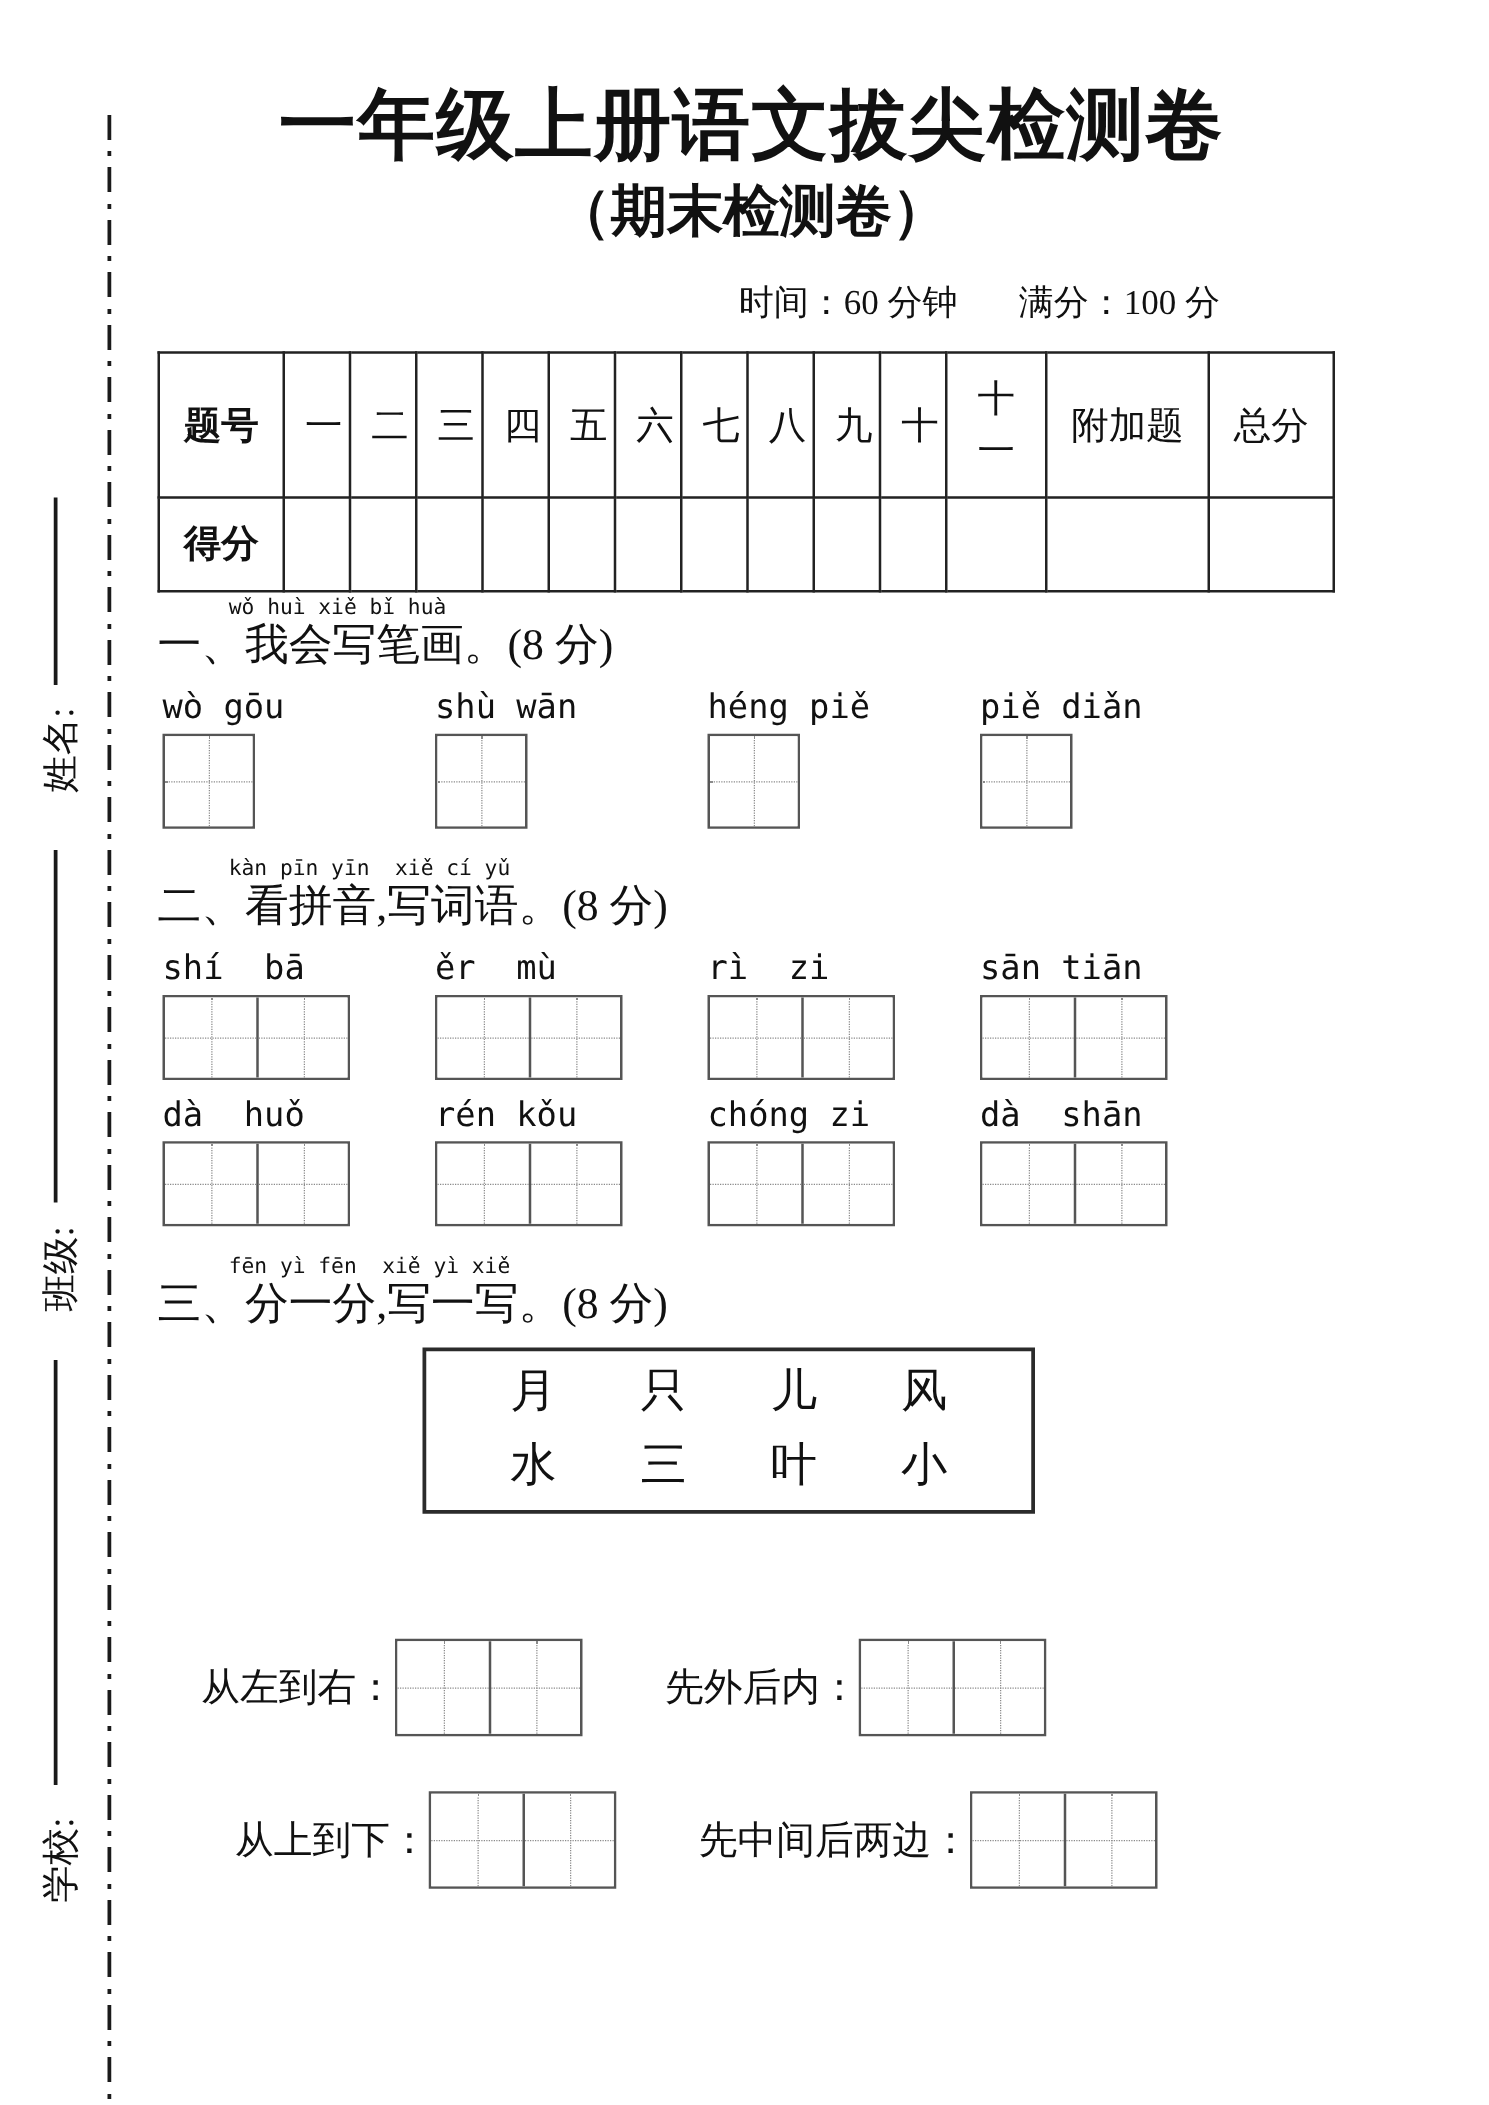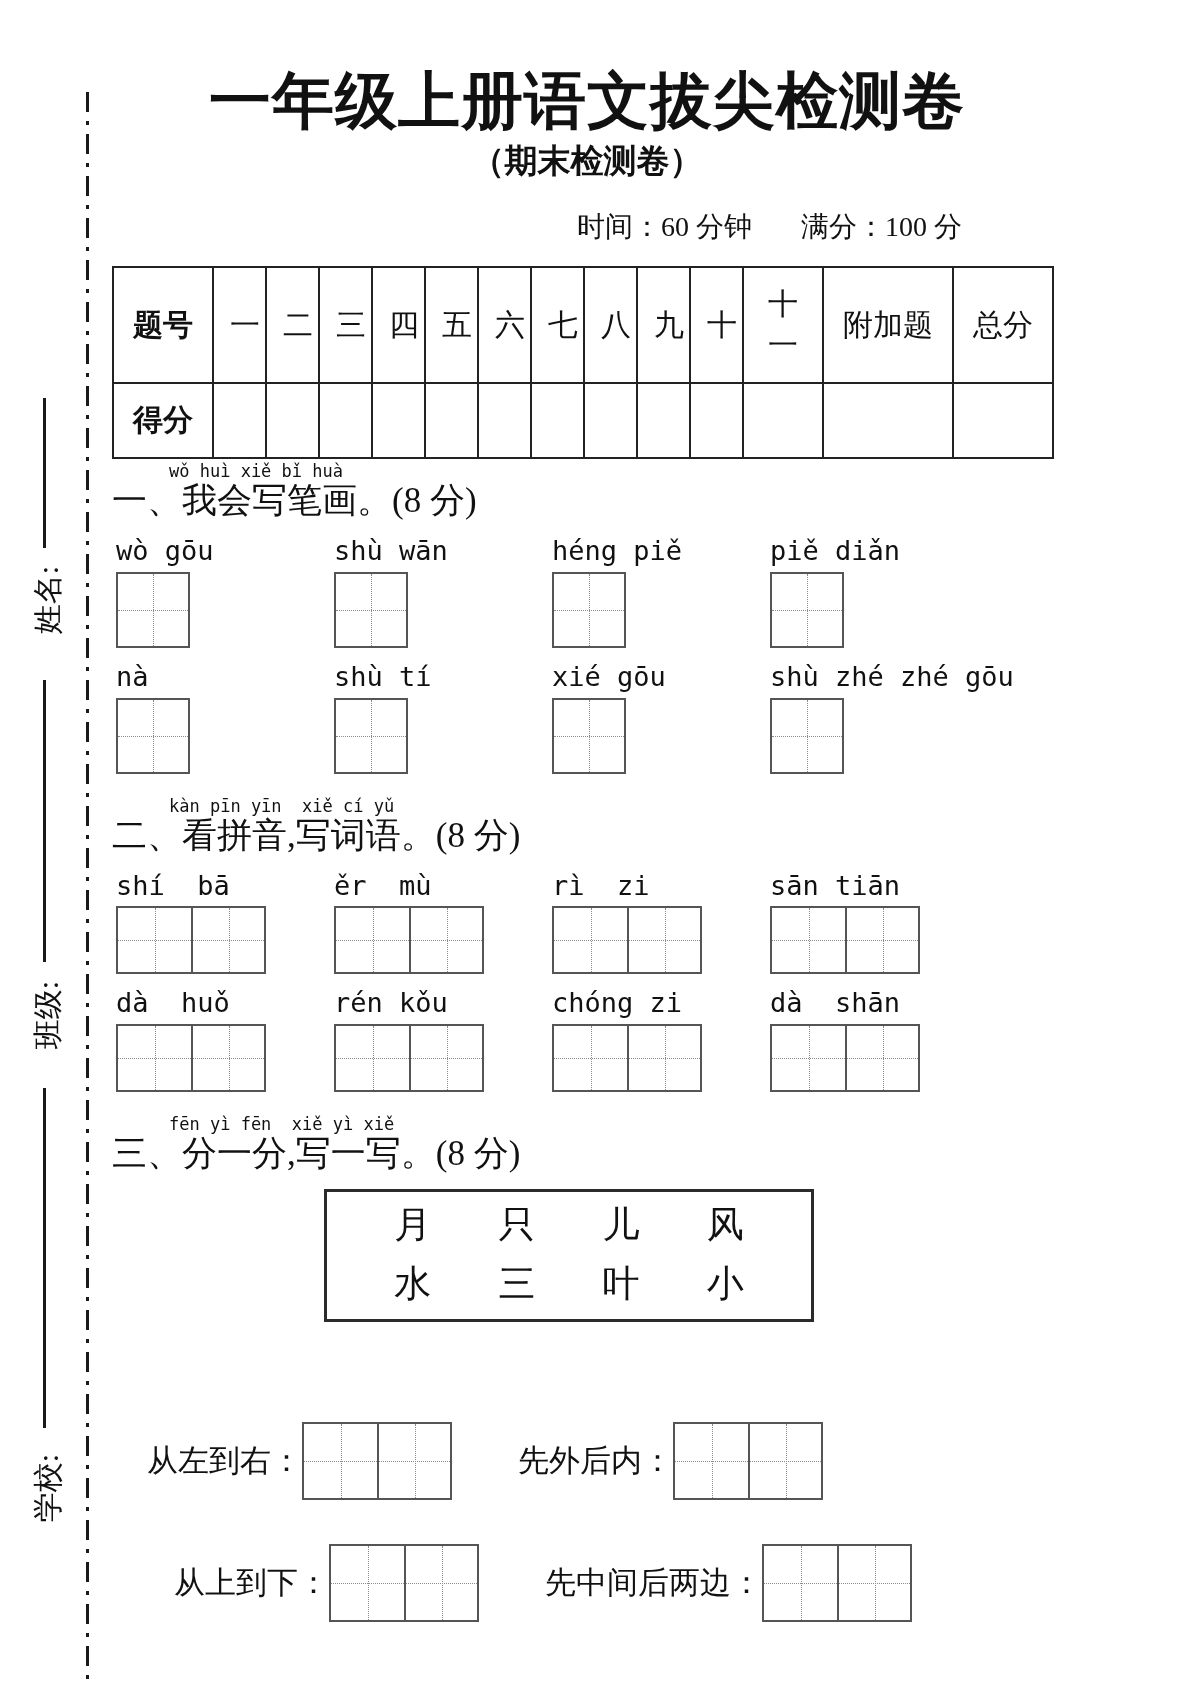--- a/index.html
+++ b/index.html
@@ -23,23 +23,23 @@
   .side-label {
     position:absolute; left:0; width:90px; height:34px;
     transform:rotate(-90deg); transform-origin:center;
     font-size:30px; text-align:center; white-space:nowrap;
   }
   #side-label-name   { top:583px; }
   #side-label-class  { top:998px; }
   #side-label-school { top:1471px; }
 
   
-  .main { position:absolute; left:112px; top:0; width:950px; }
+  .main { position:absolute; left:126px; top:0; width:950px; }
   .title    { margin-top:66px; font-size:62px; font-weight:bold; text-align:center; letter-spacing:1px; line-height:1.15; }
-  .subtitle { margin-top:2px; font-size:33px; font-weight:bold; text-align:center; }
+  .subtitle { margin-top:2px; font-size:45px; font-weight:bold; text-align:center; }
   .meta     { margin-top:24px; font-size:28px; text-align:right; padding-right:100px; }
   .meta .gap { margin-left:42px; }
 
   
   table.score { border-collapse:collapse; margin-top:20px; width:942px; table-layout:fixed; }
   table.score td {
     border:2.5px solid #222; text-align:center; font-size:30px; padding:16px; overflow:hidden;
   }
   table.score tr.hdr td { height:55px; }
   table.score tr.blank td { height:34px; }
@@ -181,46 +181,20 @@
           </div>
       </div>
       <div class="pin-item">
         <div class="pin-label">piě diǎn</div>
         <div class="tzg">
             <div class="cell cell-s"></div>
           </div>
       </div>
     </div>
 
-    <div class="pin-grid">
-      <div class="pin-item">
-        <div class="pin-label">nà</div>
-        <div class="tzg">
-            <div class="cell cell-s"></div>
-          </div>
-      </div>
-      <div class="pin-item">
-        <div class="pin-label">shù tí</div>
-        <div class="tzg">
-            <div class="cell cell-s"></div>
-          </div>
-      </div>
-      <div class="pin-item">
-        <div class="pin-label">xié gōu</div>
-        <div class="tzg">
-            <div class="cell cell-s"></div>
-          </div>
-      </div>
-      <div class="pin-item">
-        <div class="pin-label">shù zhé zhé gōu</div>
-        <div class="tzg">
-            <div class="cell cell-s"></div>
-          </div>
-      </div>
-    </div>
   </div>
 
   <div id="section-2">
     <div class="sec-pinyin">kàn pīn yīn  xiě cí yǔ</div>
     <div class="sec-title">二、看拼音,写词语。(8 分)</div>
 
     <div class="pin-grid">
       <div class="pin-item">
         <div class="pin-label">shí  bā</div>
         <div class="tzg">

